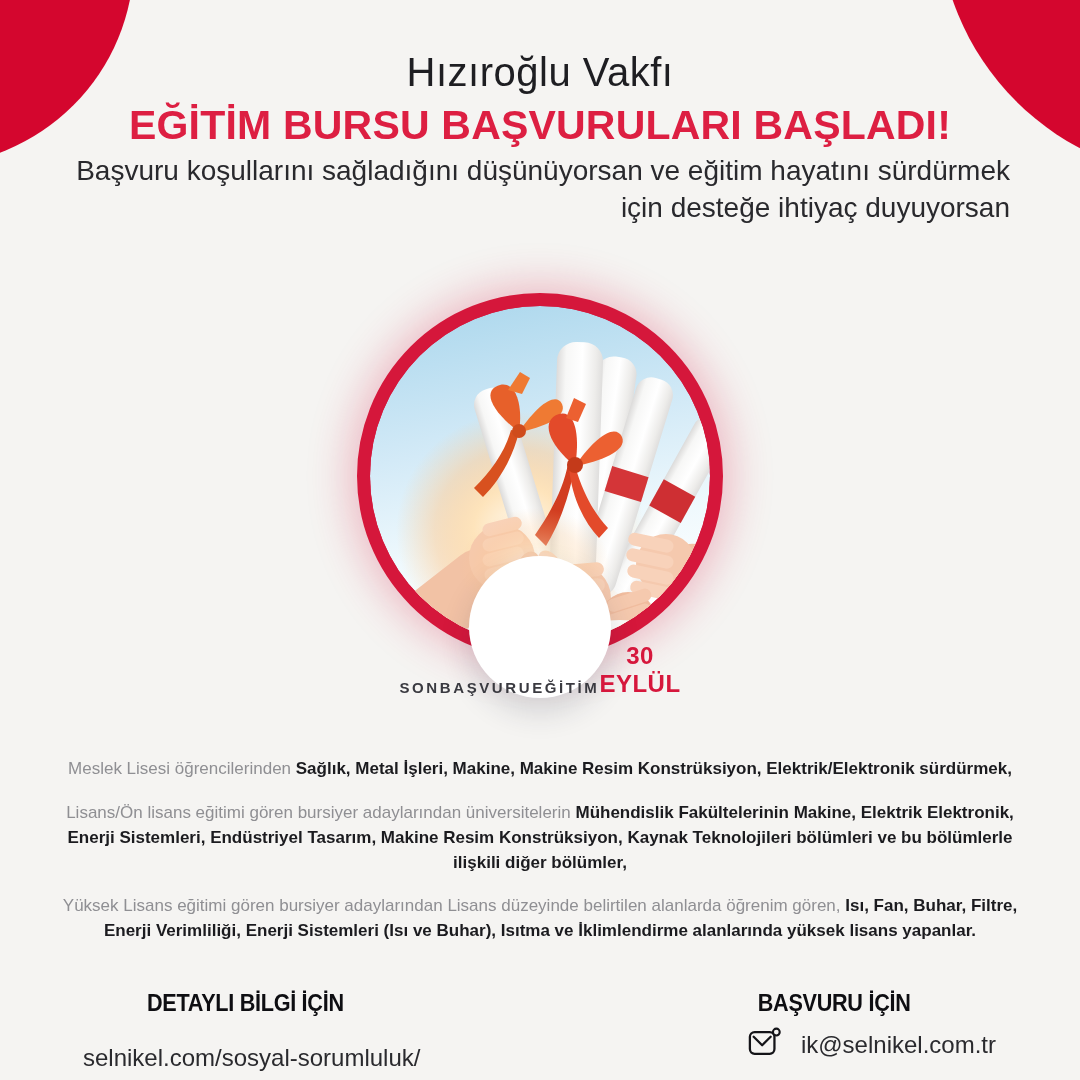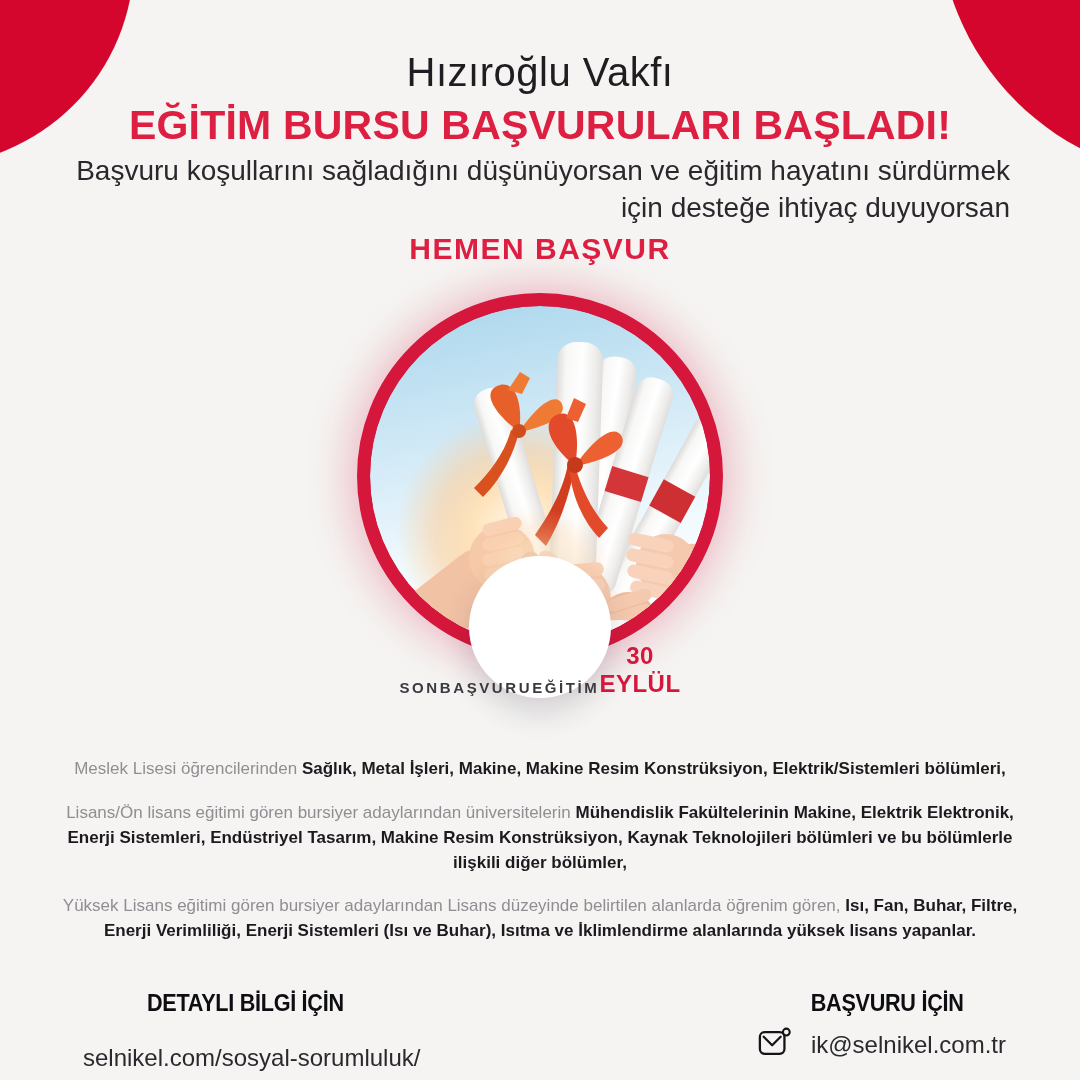--- a/index.html
+++ b/index.html
@@ -54,21 +54,21 @@
     font-size:26px; font-weight:800; color:#121216;
   }
   .para {
     position:absolute; left:62px; width:956px; margin:0; text-align:center;
     font-size:17px; line-height:25px; color:#8f8f93; font-weight:400;
   }
   .para b { color:#1b1b1f; font-weight:700; }
   .p1 { top:756px; } .p2 { top:800px; } .p3 { top:893px; }
 
   .footer-left  { position:absolute; left:83px;  top:990px; text-align:center; }
-  .footer-right { position:absolute; right:74px; top:990px; text-align:center; }
+  .footer-right { position:absolute; right:84px; top:990px; text-align:left; }
   .footer-label {
     display:inline-block; font-size:23px; font-weight:800; color:#0e0e12;
     letter-spacing:-0.3px; transform:scaleX(0.94);
   }
   .footer-left  .footer-label { transform-origin:left center; }
   .footer-right .footer-label { transform-origin:right center; }
   .footer-left .value { margin-top:27px; font-size:24px; color:#2a2a2e; }
   .footer-right .value-row {
     margin-top:9px; display:flex; align-items:center; gap:19px;
     justify-content:flex-end; font-size:24px; color:#2a2a2e;
@@ -79,21 +79,20 @@
 <body>
 
 <div class="poster">
 
   <div class="corner tl"></div>
   <div class="corner tr"></div>
 
   <div class="org">Hızıroğlu Vakfı</div>
   <div class="headline">EĞİTİM BURSU BAŞVURULARI BAŞLADI!</div>
   <div class="subtitle">Başvuru koşullarını sağladığını düşünüyorsan ve eğitim hayatını sürdürmek için desteğe ihtiyaç duyuyorsan</div>
-  <div class="cta">HEMEN BAŞVUR</div>
 
   <div class="photo">
     <div class="photo-clip">
       <svg viewBox="0 0 340 340" width="340" height="340">
         <defs>
           <clipPath id="circ">
               <circle cx="170" cy="170" r="170"></circle>
             </clipPath>
           <linearGradient id="sky" x1="0" y1="0" x2="0.2" y2="1">
             <stop offset="0" stop-color="#a9d6ec"></stop>
@@ -205,21 +204,21 @@
   </div>
 
   <div class="badge">
     <div class="line">SON</div>
     <div class="line">BAŞVURU</div>
     <div class="line">EĞİTİM</div>
     <div class="date">30 EYLÜL</div>
   </div>
 
 
-  <p class="para p1"><span>Meslek Lisesi öğrencilerinden </span><b>Sağlık, Metal İşleri, Makine, Makine Resim Konstrüksiyon, Elektrik/Sistemleri bölümleri,</b></p>
+  <p class="para p1"><span>Meslek Lisesi öğrencilerinden </span><b>Sağlık, Metal İşleri, Makine, Makine Resim Konstrüksiyon, Elektrik/Elektronik sürdürmek,</b></p>
 
   <p class="para p2"><span>Lisans/Ön lisans eğitimi gören bursiyer adaylarından üniversitelerin </span><b>Mühendislik Fakültelerinin Makine, Elektrik Elektronik, Enerji Sistemleri, Endüstriyel Tasarım, Makine Resim Konstrüksiyon, Kaynak Teknolojileri bölümleri ve bu bölümlerle ilişkili diğer bölümler,</b></p>
 
   <p class="para p3"><span>Yüksek Lisans eğitimi gören bursiyer adaylarından Lisans düzeyinde belirtilen alanlarda öğrenim gören, </span><b>Isı, Fan, Buhar, Filtre, Enerji Verimliliği, Enerji Sistemleri (Isı ve Buhar), Isıtma ve İklimlendirme alanlarında yüksek lisans yapanlar.</b></p>
 
   <div class="footer-left">
     <span class="footer-label">DETAYLI BİLGİ İÇİN</span>
     <div class="value">selnikel.com/sosyal-sorumluluk/</div>
   </div>
 

